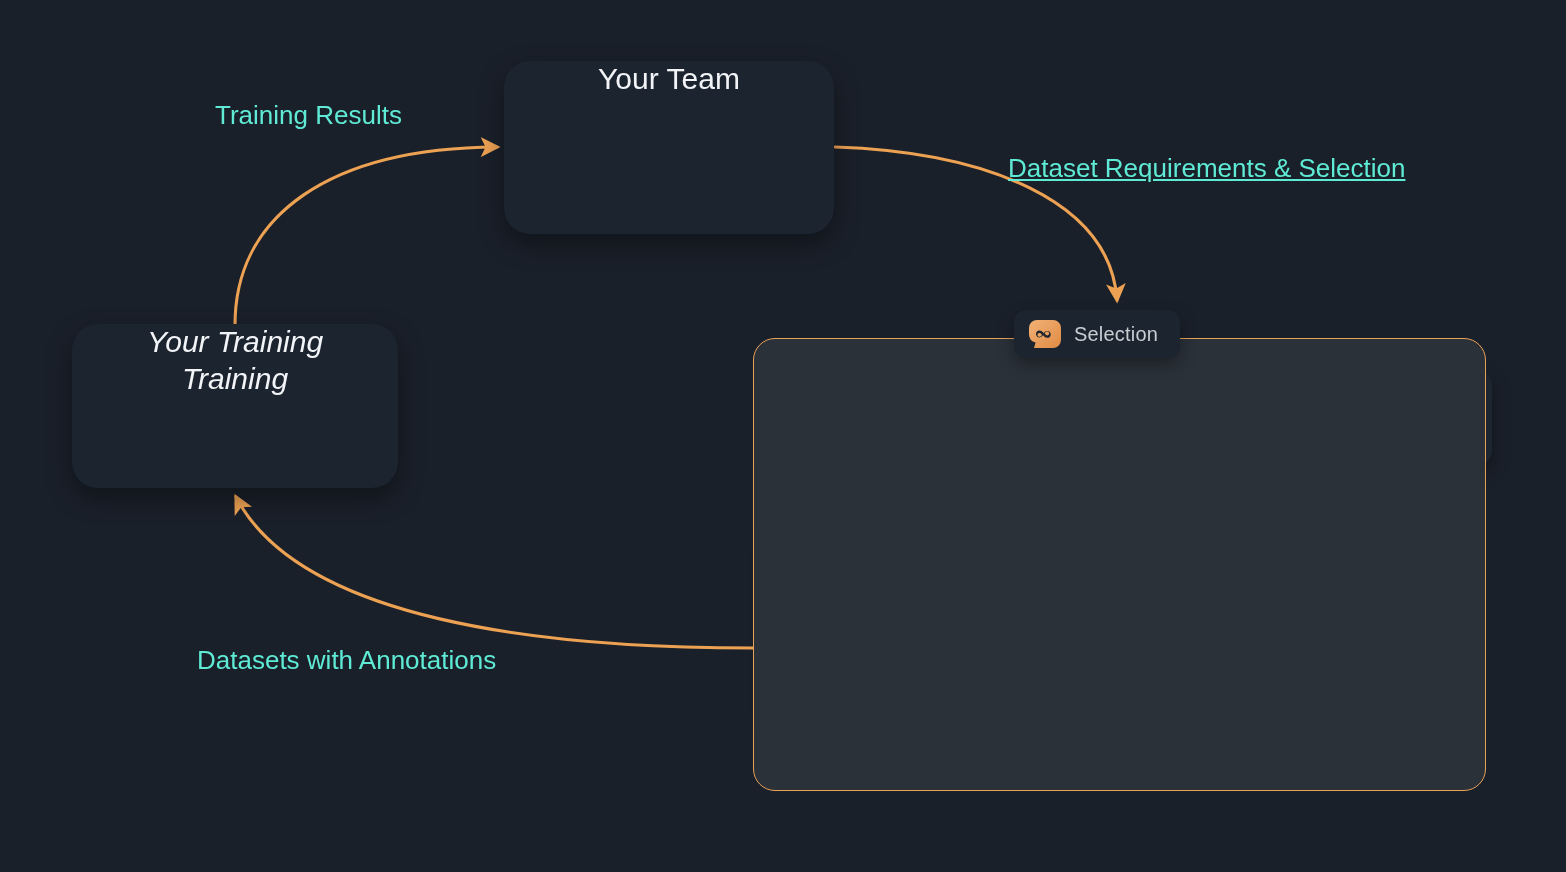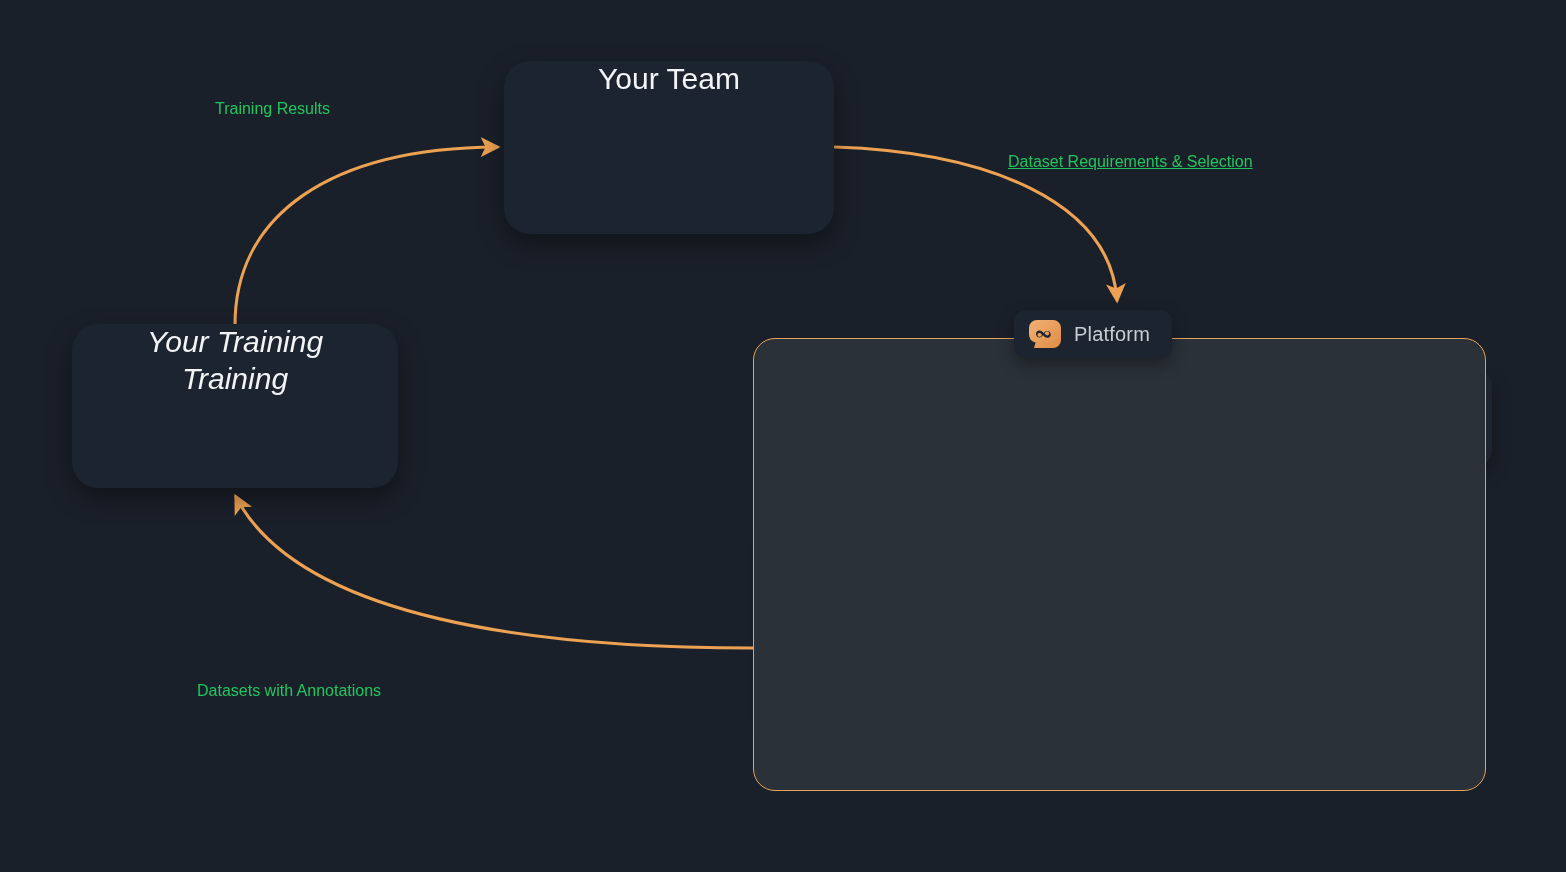--- a/index.html
+++ b/index.html
@@ -115,28 +115,28 @@
     color: #f2f4f7;
     font-size: 25px;
     line-height: 1.32;
     box-shadow: 0 8px 20px rgba(0,0,0,0.30);
   }
   #row-bottom .card-bottom:nth-child(2) { width: 216px; }
   #row-bottom .card-bottom:nth-child(3) { width: 213px; }
 
   .edge-label {
     position: absolute;
-    color: #22c55e;
-    font-size: 16px;
+    color: #5eead4;
+    font-size: 26px;
     white-space: nowrap;
     z-index: 4;
   }
   #label-training-results { left: 215px; top: 100px; }
   #label-dataset-req      { left: 1008px; top: 153px; text-decoration: underline; }
-  #label-datasets-annot   { left: 197px; top: 645px; margin-top: 37px; }
+  #label-datasets-annot   { left: 197px; top: 645px; }
 </style>
 </head>
 <body>
 
 <div id="canvas">
 
   <svg id="edges" viewBox="0 0 1566 872" xmlns="http://www.w3.org/2000/svg">
     <defs>
       <marker id="arrow-head" viewBox="0 0 10 10" refX="8.2" refY="5" markerWidth="6.4" markerHeight="6.4" orient="auto-start-reverse">
         <path d="M 0 0 L 10 5 L 0 10 L 2.4 5 z" fill="#eda253"></path>
@@ -169,21 +169,21 @@
         <defs>
           <linearGradient id="lg" x1="0" y1="0" x2="1" y2="1">
             <stop offset="0%" stop-color="#f2b277"></stop>
             <stop offset="100%" stop-color="#e08b43"></stop>
           </linearGradient>
         </defs>
         <path d="M9 1 H25 A8 8 0 0 1 33 9 V21 A8 8 0 0 1 25 29 H13 L6 29 L7.6 23.6 A8.6 8.6 0 0 1 1 15.5 V9 A8 8 0 0 1 9 1 Z" fill="url(#lg)"></path>
         <path d="M11.4 11.6 c-1.9 0 -3.4 1.5 -3.4 3.4 s1.5 3.4 3.4 3.4 c1.4 0 2.4 -0.8 3.3 -1.8 l2.3 -2.6 c0.8 -0.9 1.4 -1.4 2.3 -1.4 c1.1 0 1.9 0.8 1.9 1.9 s-0.8 1.9 -1.9 1.9 c-0.9 0 -1.5 -0.5 -2.3 -1.4 l-1 -1.1 l-1.5 1.7 l1 1.2 c1 1.1 2.1 2 3.8 2 c1.9 0 3.4 -1.5 3.4 -3.4 s-1.5 -3.4 -3.4 -3.4 c-1.4 0 -2.5 0.8 -3.4 1.8 l-2.3 2.6 c-0.8 0.9 -1.4 1.4 -2.2 1.4 c-1.1 0 -1.9 -0.8 -1.9 -1.9 s0.8 -1.9 1.9 -1.9 c0.8 0 1.4 0.5 2.2 1.4 l1 1.1 l1.5 -1.7 l-1 -1.2 c-1 -1.1 -2 -2 -3.7 -2 Z" fill="#1b242f"></path>
       </svg>
     </span>
-    <span class="tab-label">Platform</span>
+    <span class="tab-label">Selection</span>
   </div>
 
   <div class="panel-row" id="row-top">
     <div class="card-top">
       <span>Sensor Rig</span>
     </div>
     <div class="card-top">
       <span>Scenarios</span>
     </div>
     <div class="card-top">

